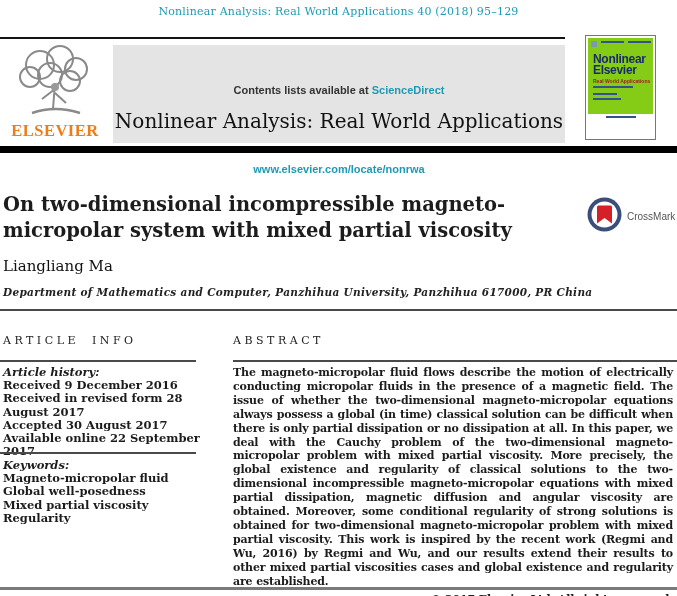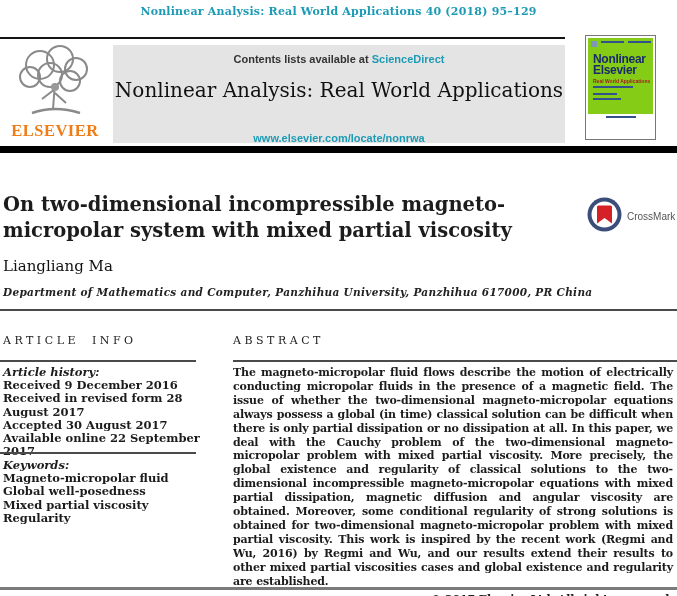--- a/index.html
+++ b/index.html
@@ -9,21 +9,21 @@
     position: relative;
     font-family: "DejaVu Serif", serif;
     color: #1a1a1a;
     overflow: hidden;
   }
 
   
   .citation {
     position: absolute; top: 5px; left: 0; width: 677px;
     text-align: center;
-    font-size: 11px; font-weight: bold;
+    font-size: 11px; font-weight: normal;
     color: #1d9bb5;
     letter-spacing: 0.2px;
   }
 
   .topline {
     position: absolute; top: 37px; left: 0; width: 565px; height: 2px;
     background: #141414;
   }
 
   
@@ -38,21 +38,21 @@
 
   
   .graybox {
     position: absolute; left: 113px; top: 45px; width: 452px; height: 98px;
     background: #e4e4e4;
     text-align: center;
   }
   .contents-line {
     padding-top: 8px;
     font-family: "Liberation Sans", sans-serif;
-    font-size: 11px; font-weight: bold; color: #333;
+    font-size: 11px; font-weight: bold; color: #333; margin-top: 31px;
   }
   .contents-line .sd-link { color: #1d9bb5; cursor: pointer; }
   .journal-title {
     margin-top: 13px;
     font-size: 20px; color: #111;
     font-family: "DejaVu Serif", serif;
   }
   .journal-url {
     margin-top: 30px;
     font-family: "Liberation Sans", sans-serif;

